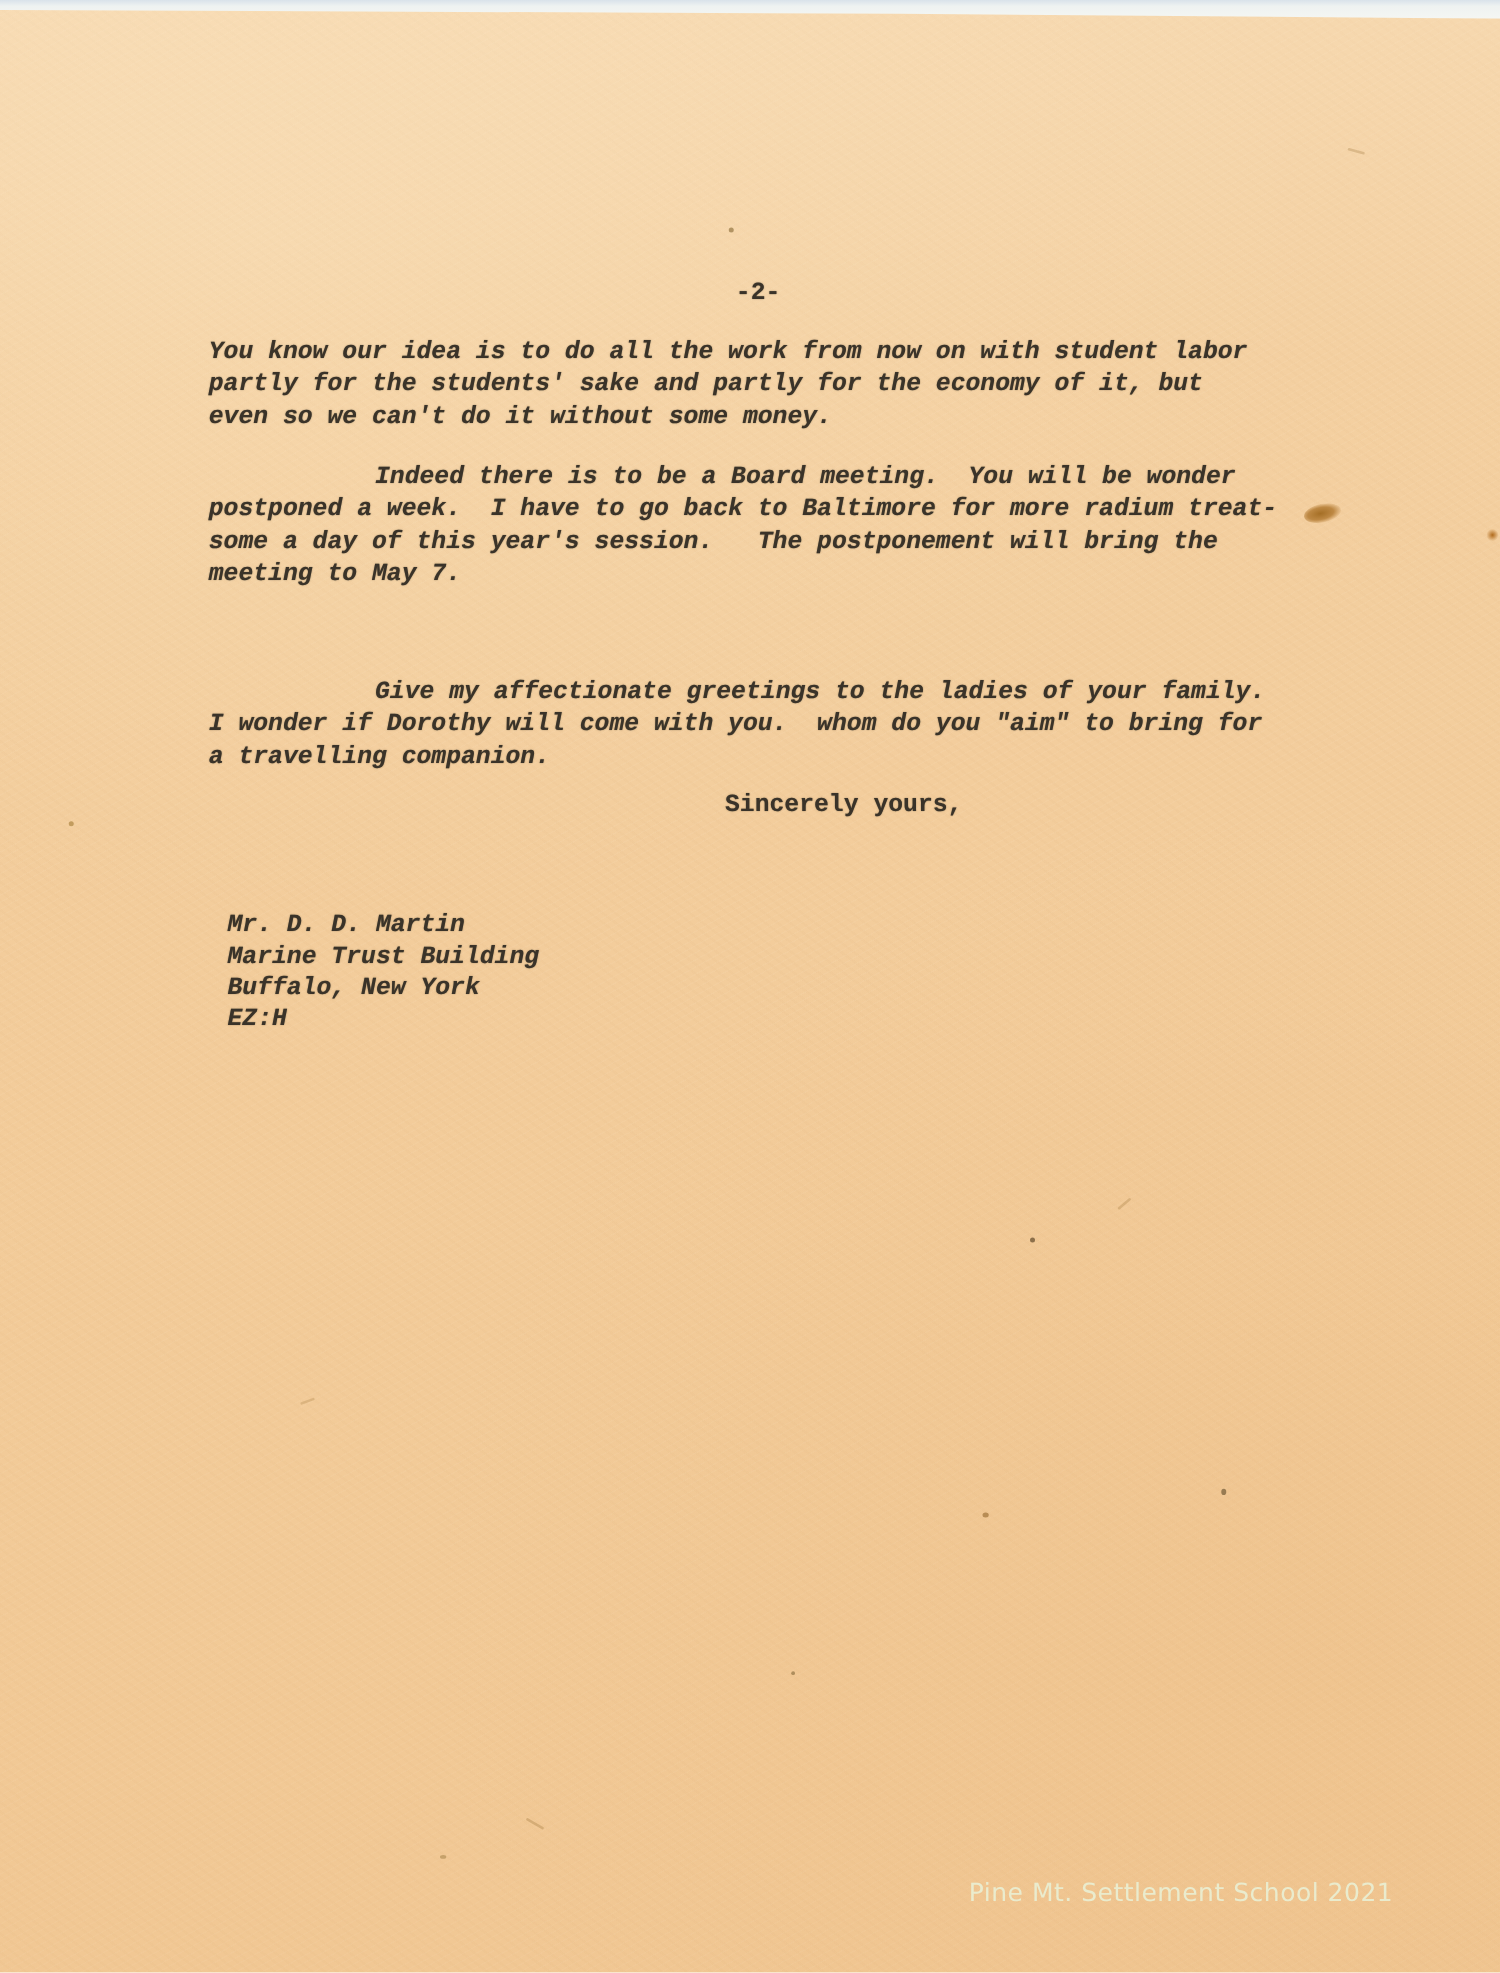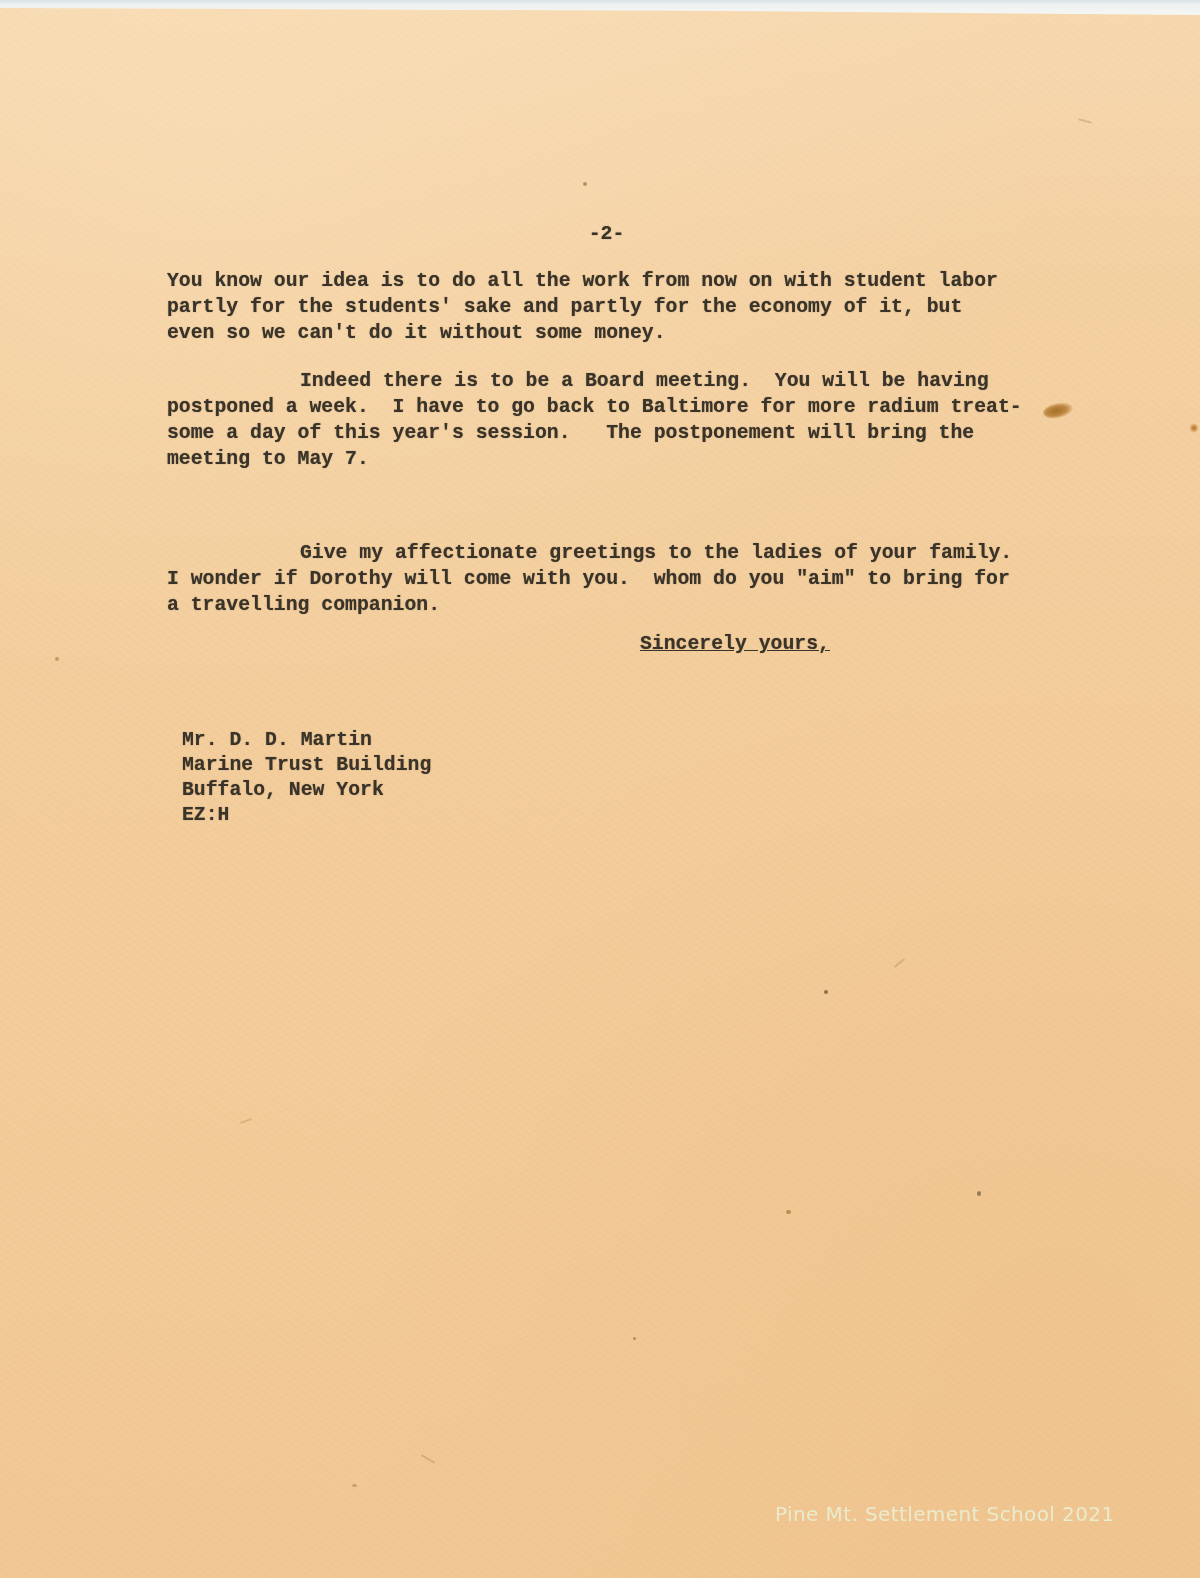--- a/index.html
+++ b/index.html
@@ -33,31 +33,31 @@
   }
 
   .txt {
     position: absolute;
     color: #3a3329;
     font-weight: 700;
     font-size: 19.8px;
     line-height: 26px;
     text-shadow: 0 0 1.1px rgba(54,46,30,0.60);
   }
-  .line { white-space: pre; }
+  .line { white-space: pre; font-style: italic; }
   .indent { padding-left: 133px; }
   .overstrike {
     text-shadow: 0 0 1px #352e22, 0.9px 0 0 rgba(53,46,34,0.9), -0.5px 0 0 rgba(53,46,34,0.7);
   }
 
   .page-number { top:221px; left:0; width:100%; text-align:center; text-indent:13px; }
   .p1 { top:268px; left:167px; }
   .p2 { top:368px; left:167px; }
   .p3 { top:540px; left:167px; }
-  .closing { top:631px; left:640px;text-decoration:underline; }
+  .closing { top:631px; left:580px; }
   .address { top:728px; left:182px; line-height:25px; }
 
   .watermark {
     position: absolute; top:1476px; left:775px;
     font-family: "DejaVu Sans", "Liberation Sans", sans-serif;
     font-size: 20px; font-weight: 400; letter-spacing: 0.4px;
     color: rgba(233,242,216,0.85);
     margin-top: 26px;
   }
 
@@ -72,21 +72,21 @@
 
   <div class="txt page-number">-2-</div>
 
   <div class="txt p1">
     <div class="line">You know our idea is to do all the work from now on with student labor</div>
     <div class="line">partly for the students' sake and partly for the economy of it, but</div>
     <div class="line">even so we can't do it without some money.</div>
   </div>
 
   <div class="txt p2">
-    <div class="line indent">Indeed there is to be a Board meeting.  You will be having</div>
+    <div class="line indent">Indeed there is to be a Board meeting.  You will be wonder</div>
     <div class="line">postponed a week.  I have to go back to Baltimore for more radium treat-</div>
     <div class="line">some a day of this year's session.   The postponement will bring the</div>
     <div class="line">meeting to May 7.</div>
   </div>
 
   <div class="txt p3">
     <div class="line indent">Give my affectionate greetings to the ladies of your family.</div>
     <div class="line">I wonder if Dorothy will come with you.  whom do you "aim" to bring for</div>
     <div class="line">a travelling companion.</div>
   </div>

